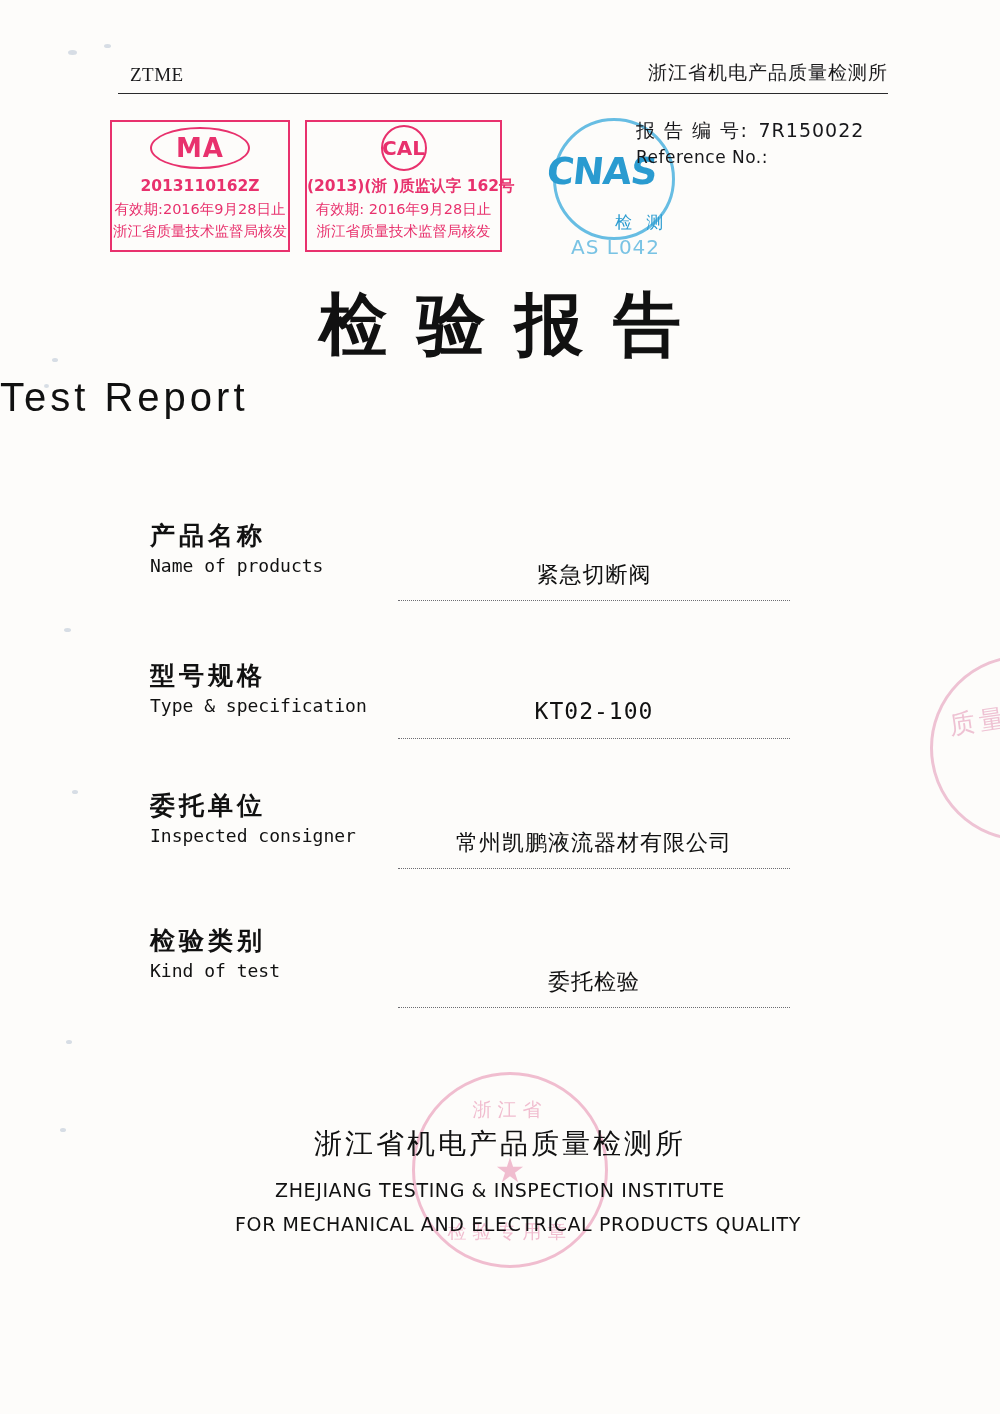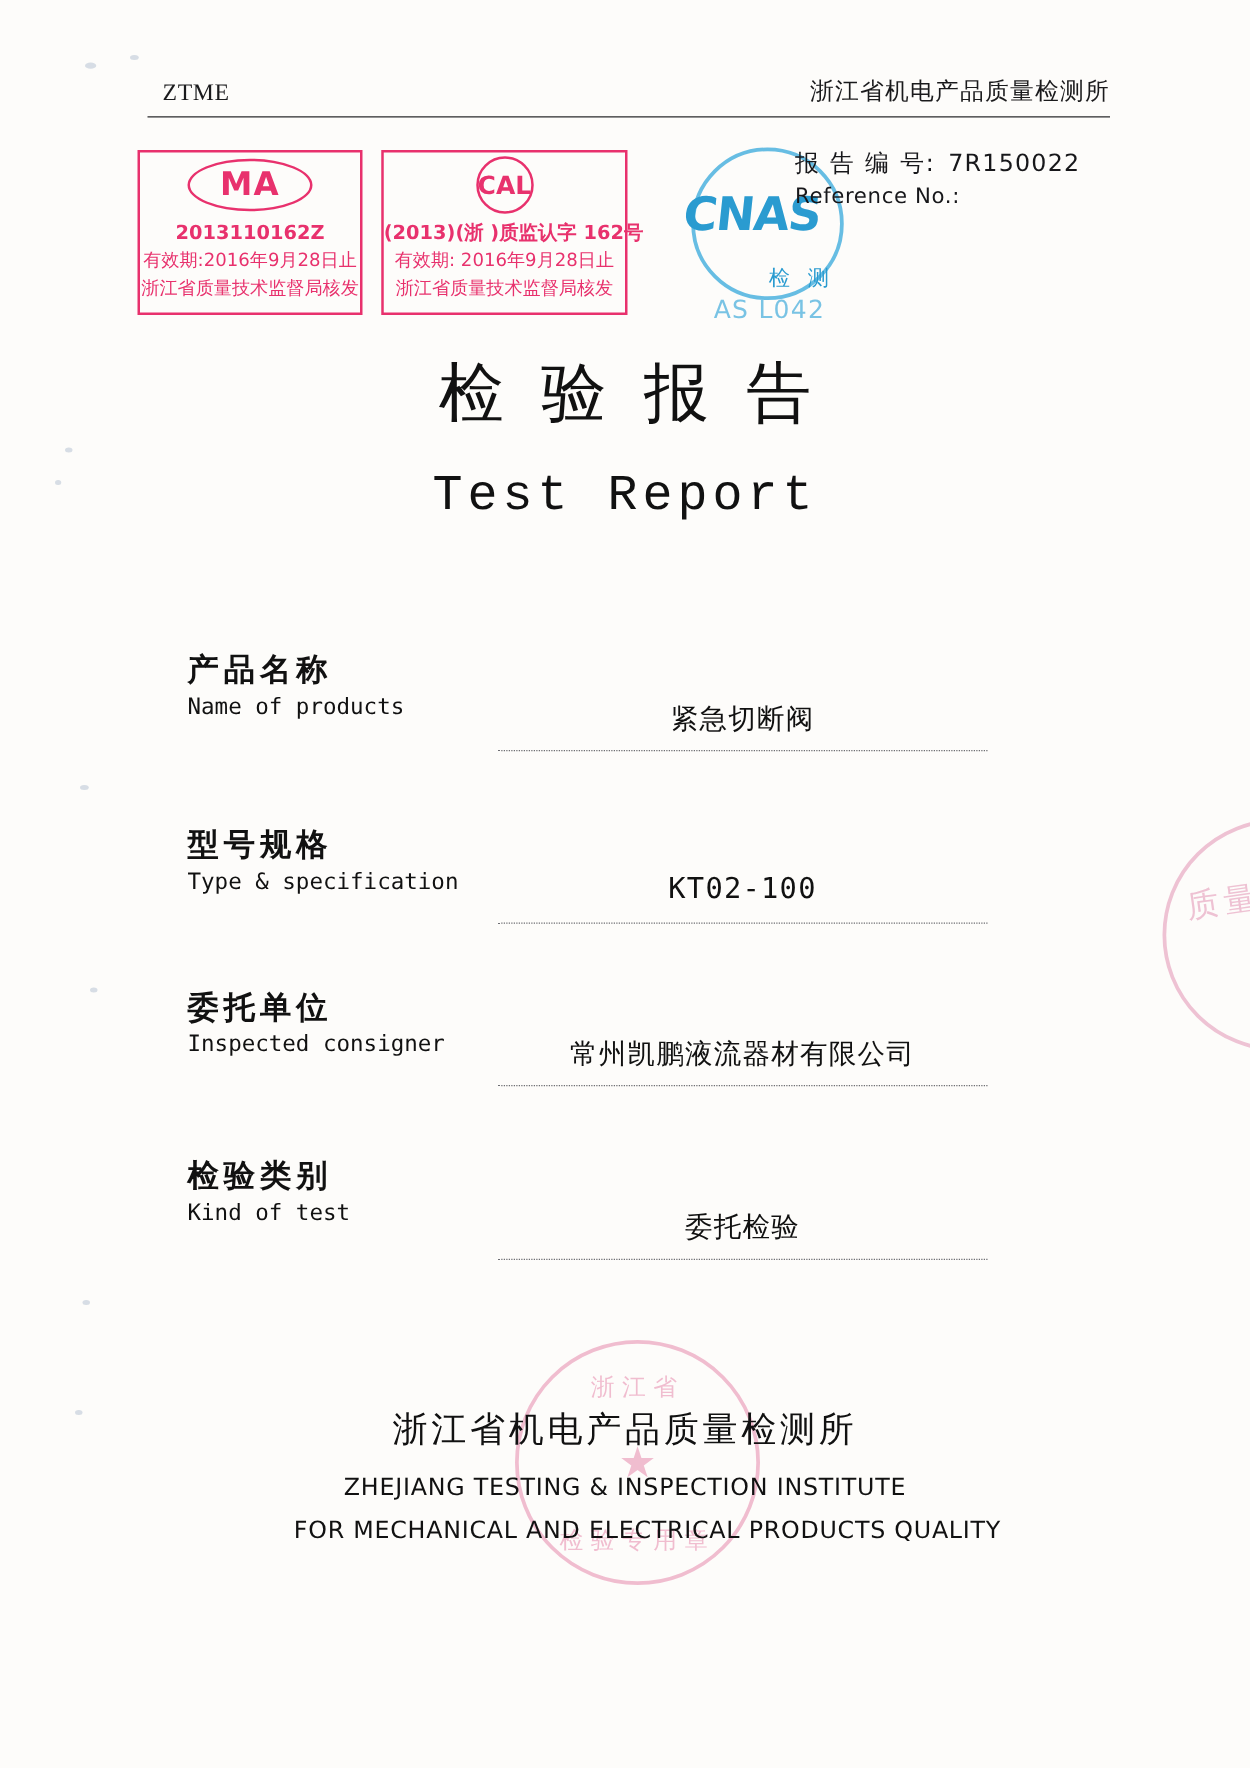--- a/index.html
+++ b/index.html
@@ -164,32 +164,31 @@
     letter-spacing: .5px;
   }
 
   
   .title-cn {
     position: absolute;
     top: 280px;
     left: 0; right: 0;
     text-align: center;
     font-family: "DejaVu Sans", sans-serif;
-    font-size: 52px;
-    font-weight: normal;
+    font-size: 68px;
+    font-weight: bold;
     letter-spacing: 30px;
     text-indent: 30px;
     color: #111;
   }
   .title-en {
     position: absolute;
     top: 375px;
     left: 0; right: 0;
-    text-align: center;
-    font-family: Liberation Mono, monospace;
+    font-family: Liberation Sans, sans-serif;
     font-size: 40px;
     letter-spacing: 4px;
     color: #111;
   }
 
   
   .field {
     position: absolute;
     left: 150px;
     width: 700px;

